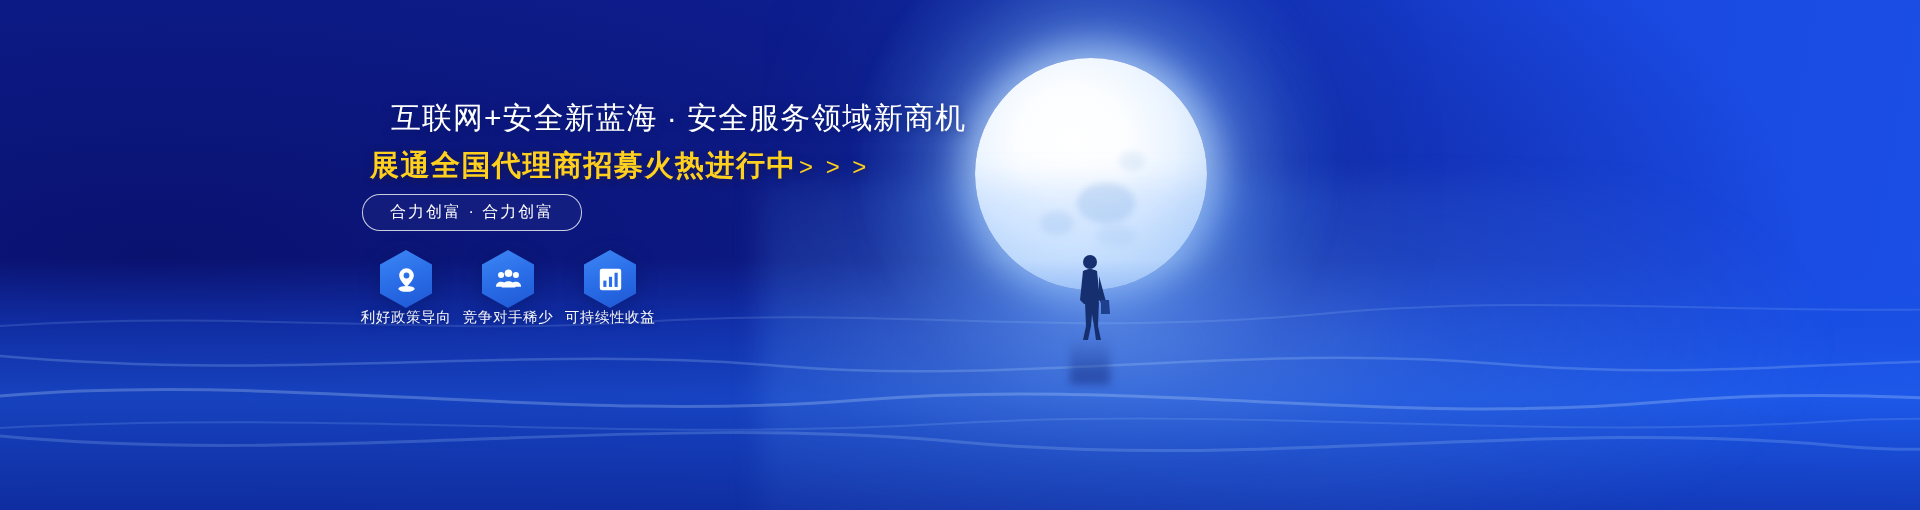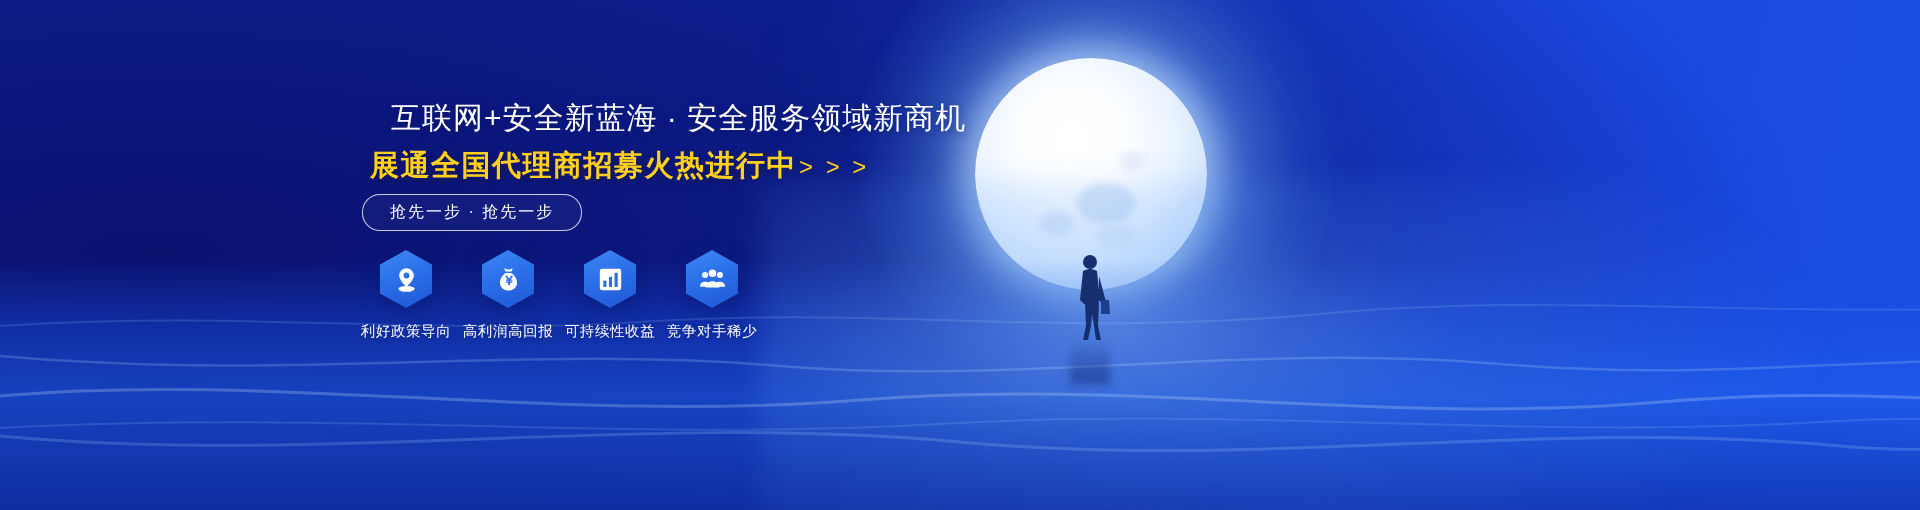--- a/index.html
+++ b/index.html
@@ -91,21 +91,21 @@
   .feature{width:102px;display:flex;flex-direction:column;align-items:center;}
   .hexwrap{width:52px;height:58px;position:relative;filter:drop-shadow(0 3px 10px rgba(0,20,90,.45));}
   .hex{
     position:absolute;inset:0;
     background:linear-gradient(160deg,#3d87f5 0%, #2a6ee8 48%, #1f57d4 100%);
     clip-path:polygon(50% 0%,100% 25%,100% 75%,50% 100%,0% 75%,0% 25%);
   }
   .hex-icon{position:absolute;inset:0;display:flex;align-items:center;justify-content:center;}
   .hex-icon svg{width:27px;height:27px;display:block;}
   .feature-label{
-    margin-top:14px;font-size:14.5px;color:#ffffff;letter-spacing:.6px;white-space:nowrap;
+    font-size:14.5px;color:#ffffff;letter-spacing:.6px;white-space:nowrap;
     text-shadow:0 1px 6px rgba(0,20,90,.5);
   }
 </style>
 </head>
 <body>
 
 <div class="banner">
 
   <div class="moon-halo"></div>
   <div class="moon">
@@ -154,79 +154,66 @@
   </div>
 
   <div class="content">
 
     <div class="headline">互联网+安全新蓝海 · 安全服务领域新商机</div>
 
     <div class="subline">
       <span>展通全国代理商招募火热进行中</span><span class="arrows">&gt; &gt; &gt;</span>
     </div>
 
-    <div class="pill">抢先一步 · 抢先一步</div>
+    <div class="pill">合力创富 · 合力创富</div>
 
     <div class="features">
 
       <div class="feature">
         <div class="hexwrap">
           <div class="hex"></div>
           <div class="hex-icon">
             <svg viewBox="0 0 24 24" fill="#ffffff">
               <path d="M12 2C8.4 2 5.5 4.9 5.5 8.5c0 2.6 2.1 5.7 6.5 10.3 4.4-4.6 6.5-7.7 6.5-10.3C18.5 4.9 15.6 2 12 2zm0 9a2.6 2.6 0 1 1 0-5.2 2.6 2.6 0 0 1 0 5.2z"></path>
               <ellipse cx="12" cy="20.3" rx="7.3" ry="2.6"></ellipse>
             </svg>
           </div>
         </div>
         <div class="feature-label">利好政策导向</div>
       </div>
 
-      <div class="feature">
-        <div class="hexwrap">
-          <div class="hex"></div>
-          <div class="hex-icon">
-            <svg viewBox="0 0 24 24" fill="#ffffff">
-              <path d="M9.2 2.2c.6.6 1.4 1 2.8 1s2.2-.4 2.8-1c.4-.4 1 0 .8.5l-.9 2.1h-5.4L8.4 2.7c-.2-.5.4-.9.8-.5z"></path>
-              <path d="M9.4 6.3h5.2c2.3 1.6 5 4.9 5 8.6 0 4.3-3.4 6.9-7.6 6.9S4.4 19.2 4.4 14.9c0-3.7 2.7-7 5-8.6z"></path>
-              <path d="M12.6 11.3l1.7-2.6h1.9l-2.3 3.2h1.5v1.1h-2v.8h2v1.1h-2v2.3h-1.6v-2.3h-2v-1.1h2v-.8h-2v-1.1h1.5L8.9 8.7h1.9z" fill="#2a6ee8"></path>
-            </svg>
-          </div>
-        </div>
-        <div class="feature-label">高利润高回报</div>
-      </div>
-
-
-      <div class="feature">
-        <div class="hexwrap">
-          <div class="hex"></div>
-          <div class="hex-icon">
-            <svg viewBox="0 0 24 24">
-              <rect x="2.5" y="2.5" width="19" height="19" rx="2" fill="#ffffff"></rect>
-              <rect x="5.6" y="13" width="2.8" height="5.6" fill="#2a6ee8"></rect>
-              <rect x="10.6" y="9.6" width="2.8" height="9" fill="#2a6ee8"></rect>
-              <rect x="15.6" y="6" width="2.8" height="12.6" fill="#2a6ee8"></rect>
-            </svg>
-          </div>
-        </div>
-        <div class="feature-label">可持续性收益</div>
-      </div>
+
 
       <div class="feature">
         <div class="hexwrap">
           <div class="hex"></div>
           <div class="hex-icon">
             <svg viewBox="0 0 24 24" fill="#ffffff">
               <circle cx="5.4" cy="8" r="2.7"></circle>
               <path d="M.8 18.4c0-2.6 2-4.4 4.6-4.4s4.6 1.8 4.6 4.4z"></path>
               <circle cx="18.6" cy="8" r="2.7"></circle>
               <path d="M14 18.4c0-2.6 2-4.4 4.6-4.4s4.6 1.8 4.6 4.4z"></path>
               <circle cx="12" cy="6.4" r="3.4"></circle>
               <path d="M5.9 19.2c0-3.3 2.6-5.7 6.1-5.7s6.1 2.4 6.1 5.7z"></path>
             </svg>
           </div>
         </div>
         <div class="feature-label">竞争对手稀少</div>
       </div>
 
+      <div class="feature">
+        <div class="hexwrap">
+          <div class="hex"></div>
+          <div class="hex-icon">
+            <svg viewBox="0 0 24 24">
+              <rect x="2.5" y="2.5" width="19" height="19" rx="2" fill="#ffffff"></rect>
+              <rect x="5.6" y="13" width="2.8" height="5.6" fill="#2a6ee8"></rect>
+              <rect x="10.6" y="9.6" width="2.8" height="9" fill="#2a6ee8"></rect>
+              <rect x="15.6" y="6" width="2.8" height="12.6" fill="#2a6ee8"></rect>
+            </svg>
+          </div>
+        </div>
+        <div class="feature-label">可持续性收益</div>
+      </div>
+
     </div>
   </div>
 </div>
 
 </body></html>

